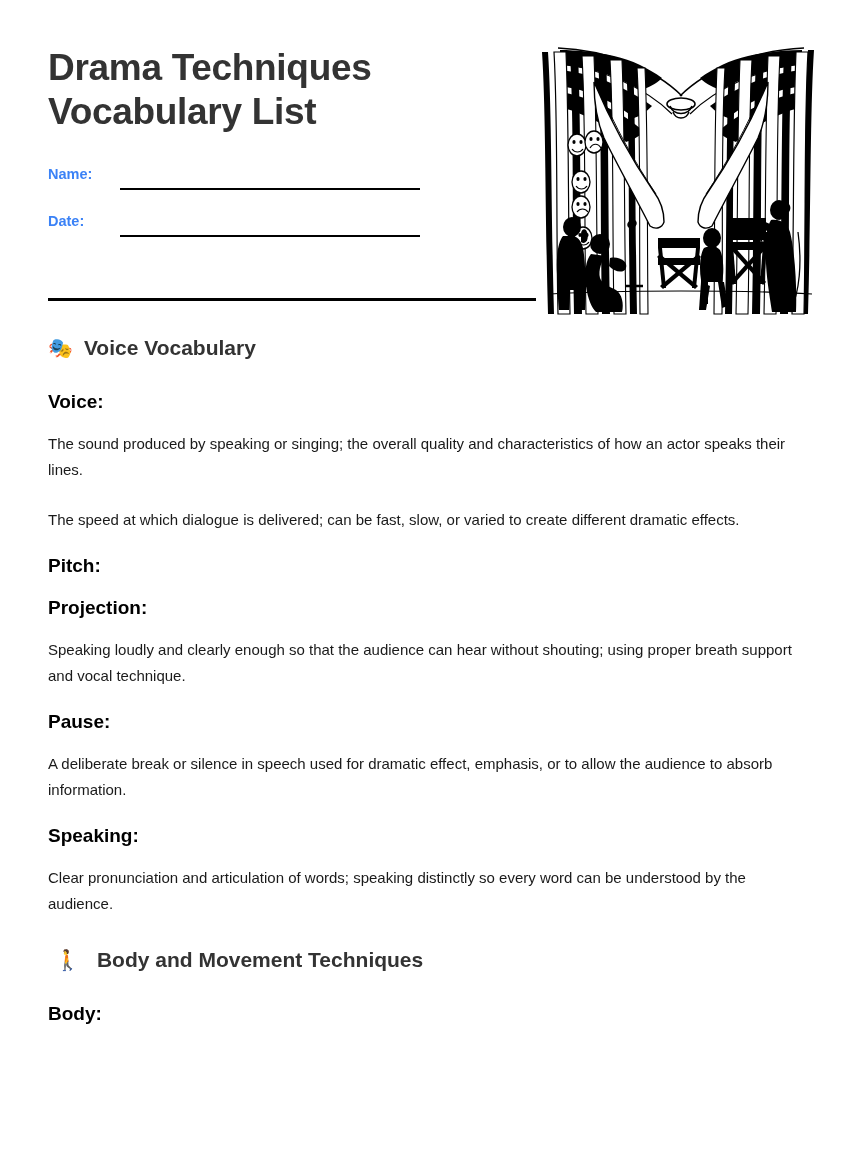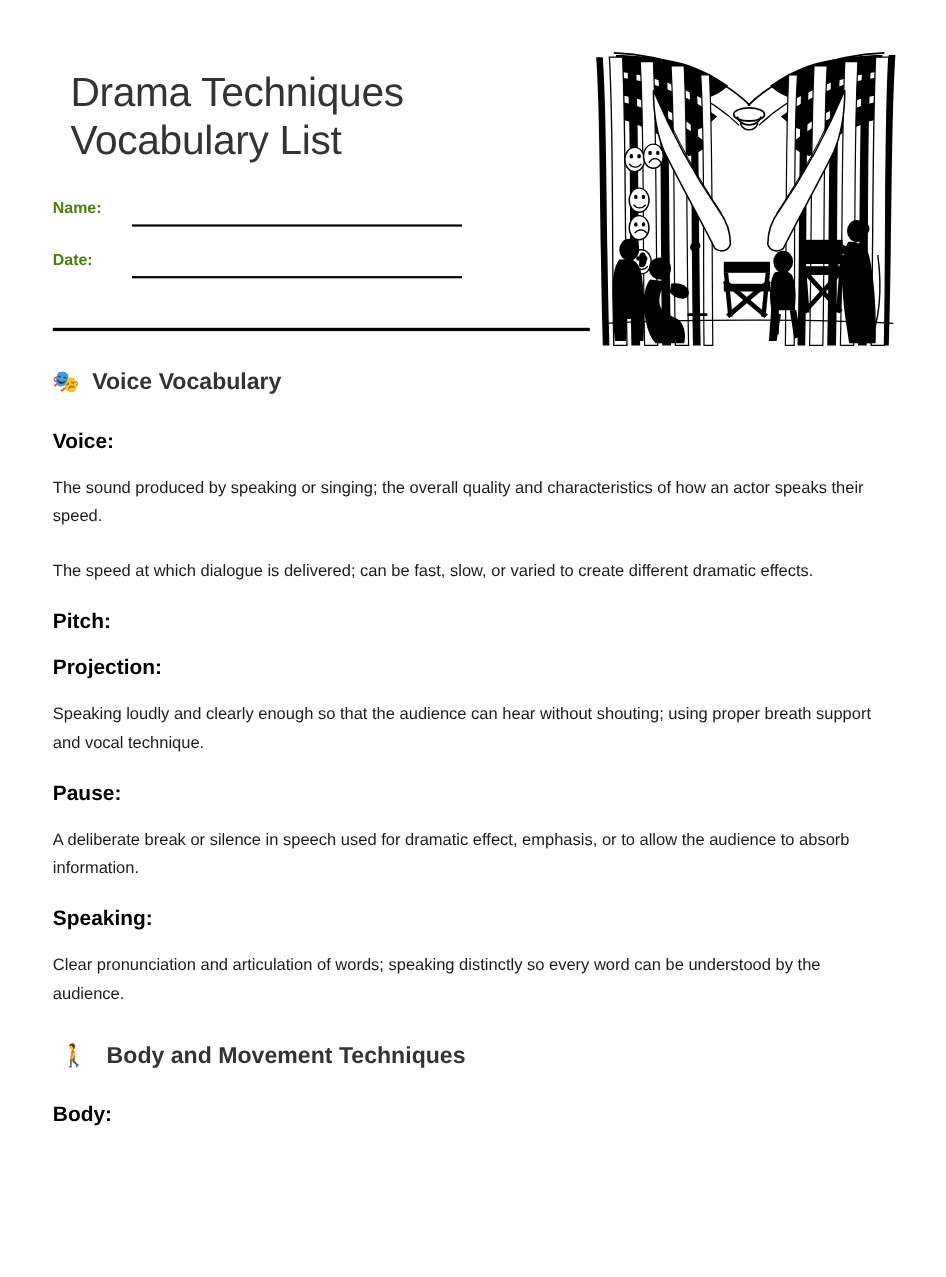--- a/index.html
+++ b/index.html
@@ -33,40 +33,40 @@
     height: 282px;
     box-sizing: border-box;
   }
   .header-left {
     width: 420px;
     flex: 0 0 420px;
   }
   .doc-title {
     font-size: 37px;
     line-height: 44px;
-    font-weight: normal;
+    font-weight: bold;
     color: #333333;
     letter-spacing: -0.3px;
-    margin: 16px;
+    margin: 0;
     padding-top: 6px;
     white-space: pre-line;
   }
   .field-rows {
     margin-top: 26px;
   }
   .field-row {
     display: flex;
     align-items: flex-end;
     height: 30px;
     margin-bottom: 17px;
   }
   .field-label {
     font-size: 14.5px;
     font-weight: bold;
-    color: #4d7c0f;
+    color: #3b82f6;
     width: 72px;
     flex: 0 0 72px;
     line-height: 18px;
     padding-bottom: 7px;
   }
   .field-line {
     flex: 1 1 auto;
     border-bottom: 2px solid #000000;
     height: 25px;
     margin-left: 0px;
@@ -305,21 +305,21 @@
   <hr class="divider">
 
   <div class="section">
     <h2 class="section-heading">
       <span class="section-emoji">🎭</span>
       <span>Voice Vocabulary</span>
     </h2>
 
     <div class="term-block">
       <p class="term-label">Voice:</p>
-      <p class="term-def">The sound produced by speaking or singing; the overall quality and characteristics of how an actor speaks their speed.</p>
+      <p class="term-def">The sound produced by speaking or singing; the overall quality and characteristics of how an actor speaks their lines.</p>
     </div>
     <div class="term-block">
       <p class="term-def">The speed at which dialogue is delivered; can be fast, slow, or varied to create different dramatic effects.</p>
     </div>
     <div class="term-block">
       <p class="term-label">Pitch:</p>
     </div>
     <div class="term-block">
       <p class="term-label">Projection:</p>
       <p class="term-def">Speaking loudly and clearly enough so that the audience can hear without shouting; using proper breath support and vocal technique.</p>

